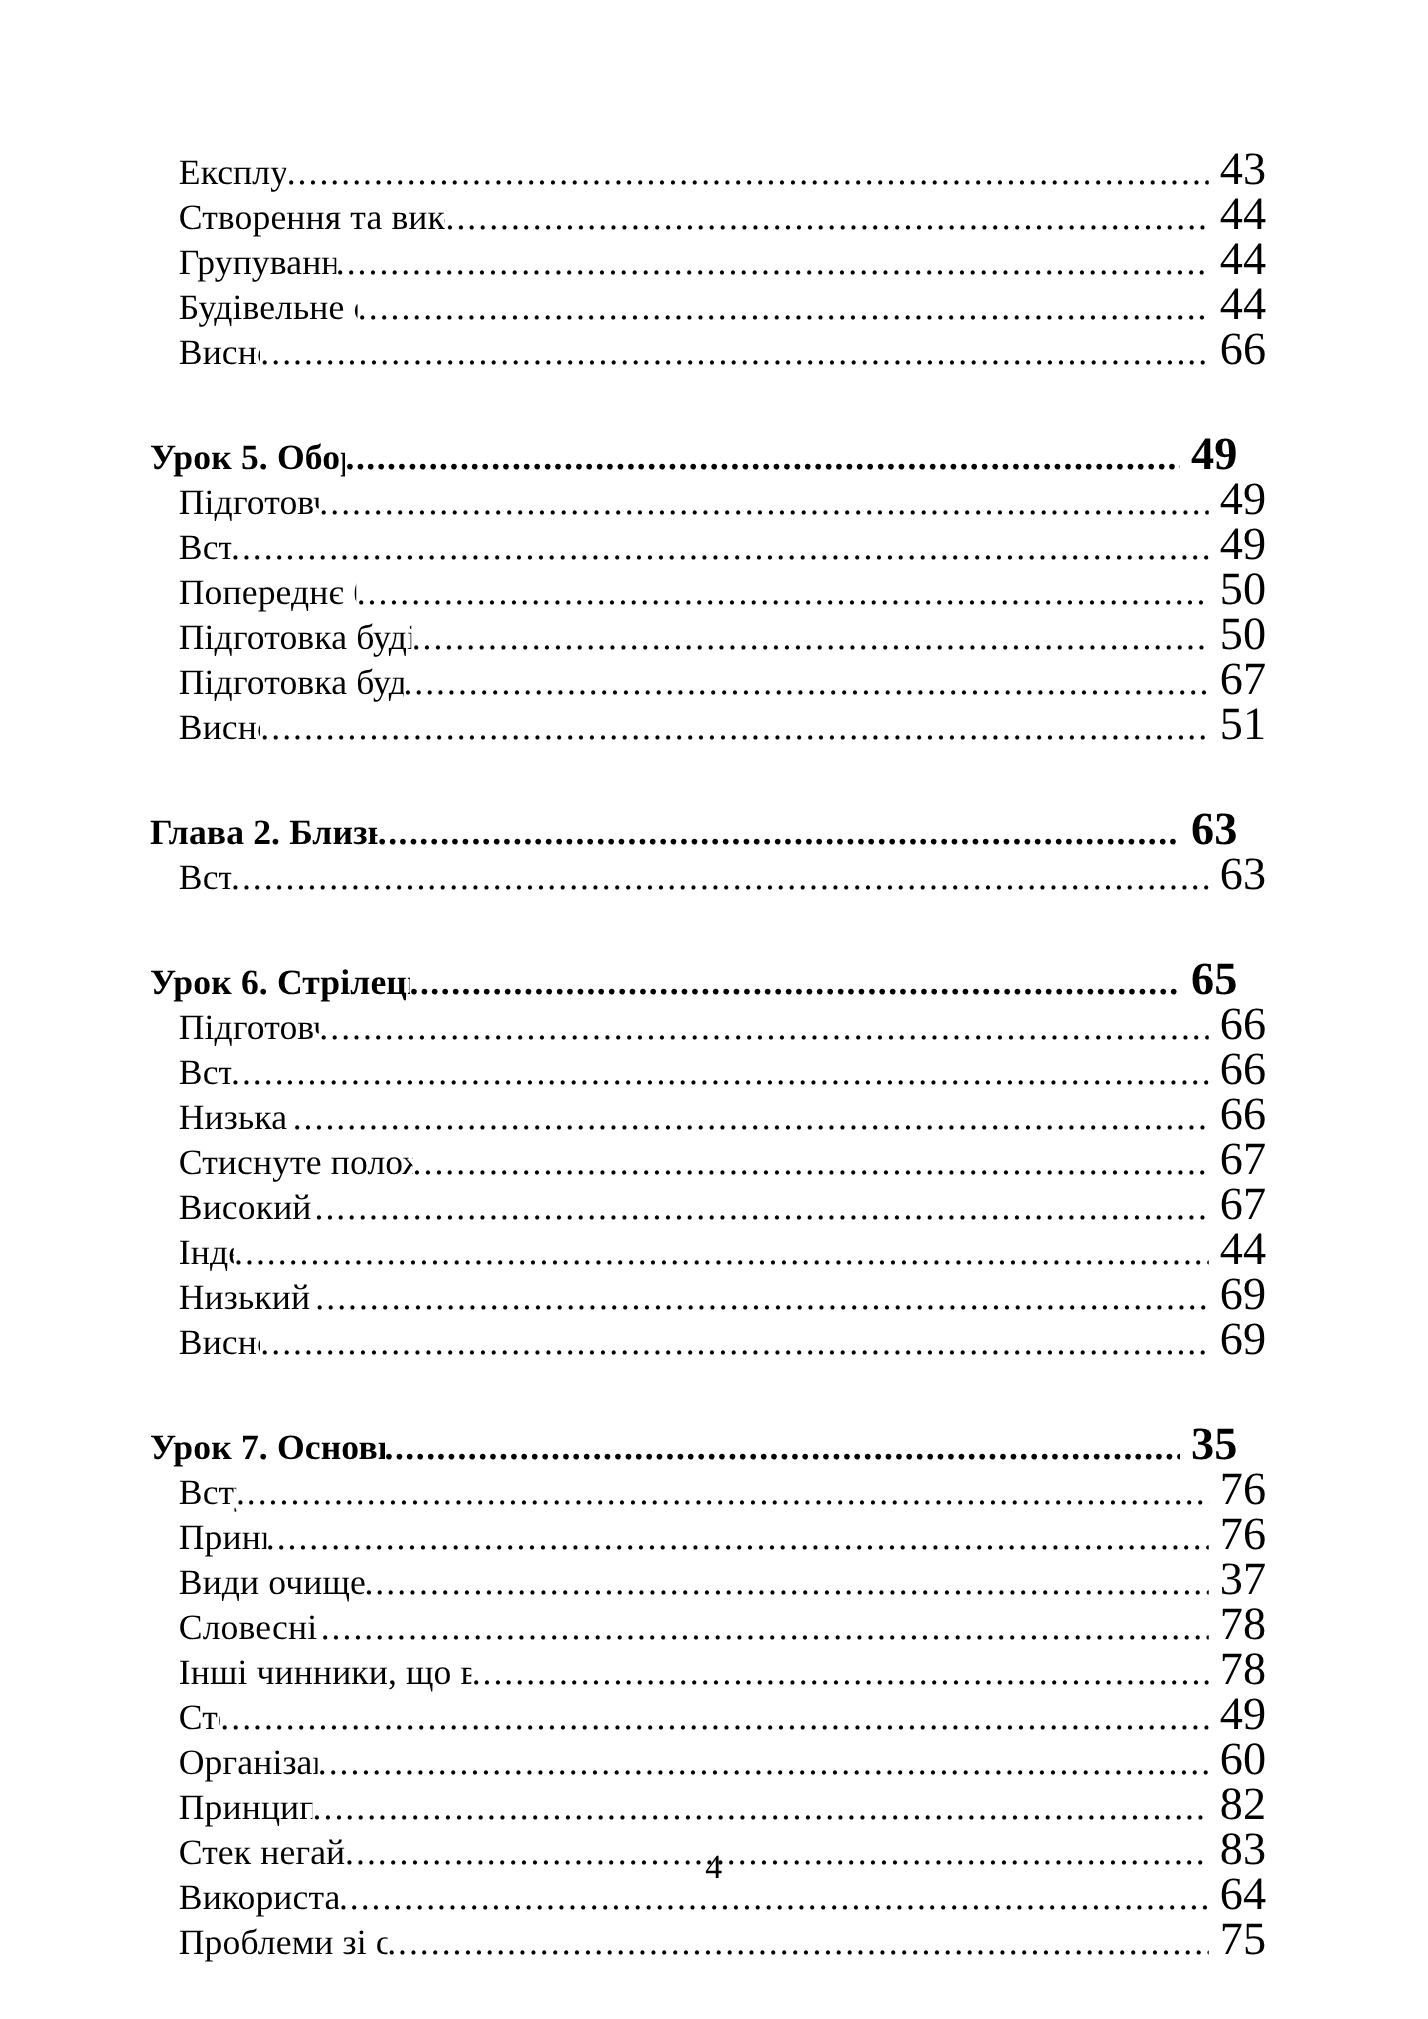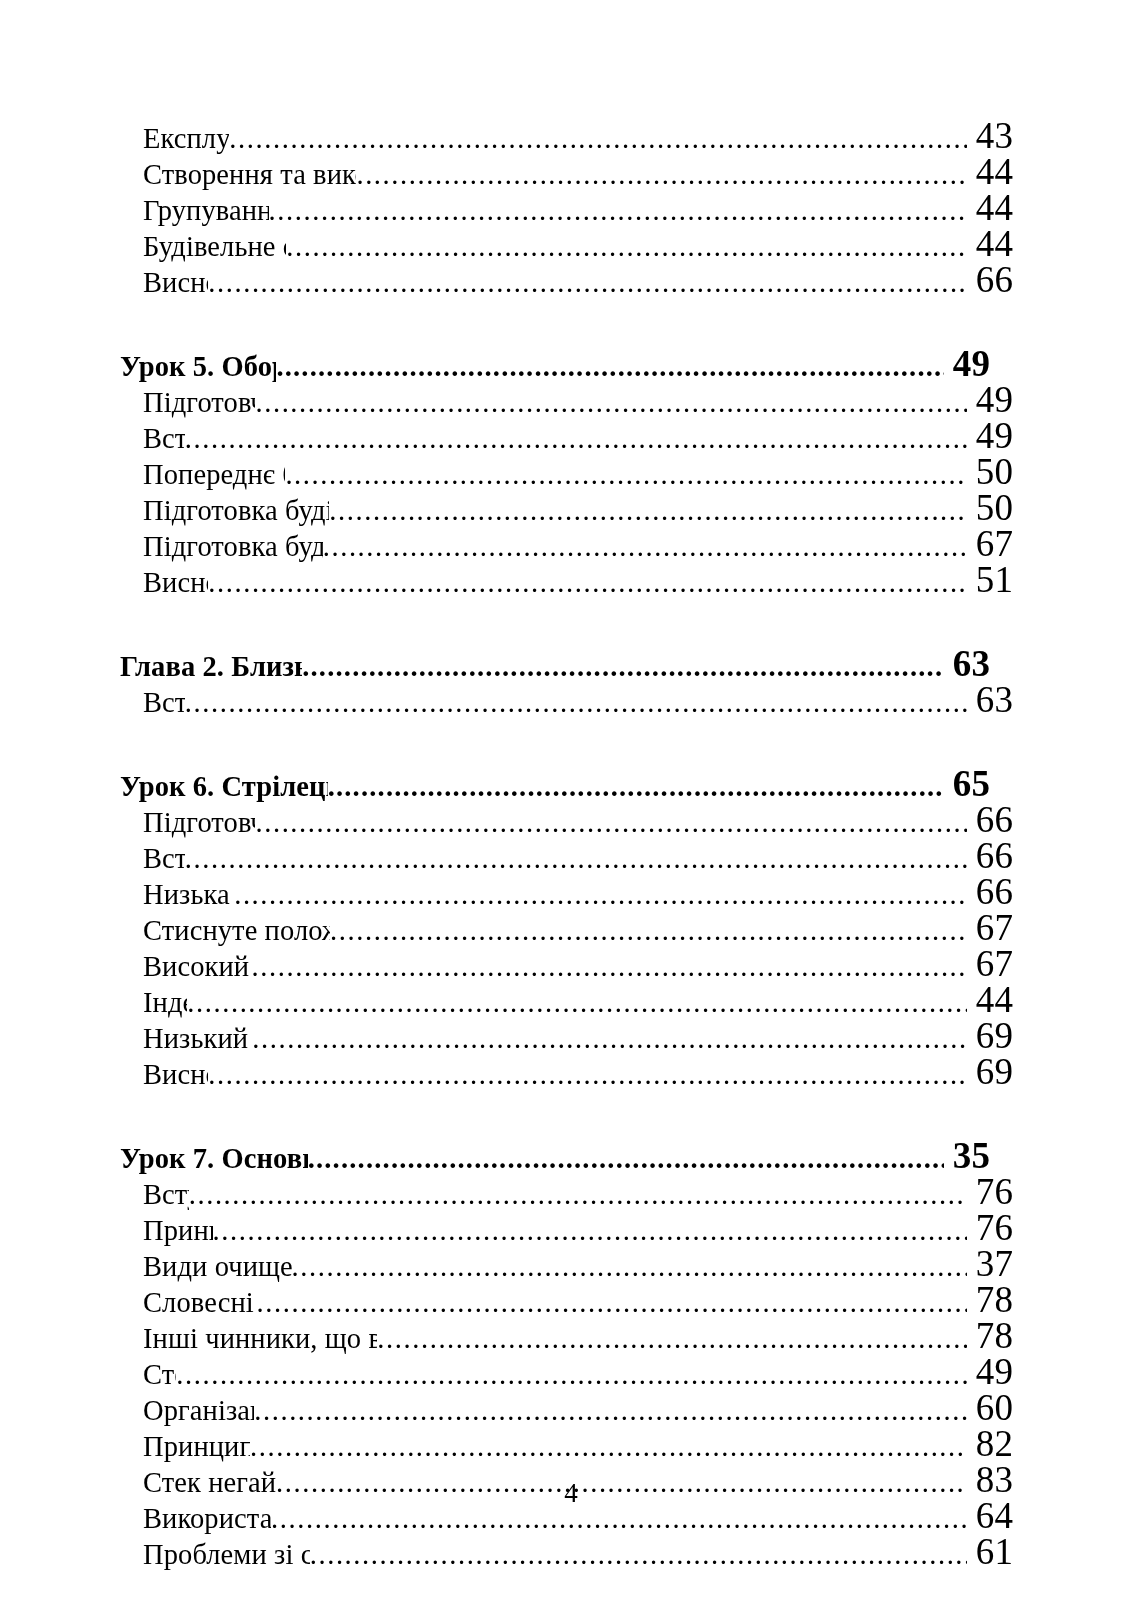--- a/index.html
+++ b/index.html
@@ -279,19 +279,19 @@
         <span class="pageno">83</span>
       </div>
       <div class="toc-entry level-sub">
         <span class="title">Використання світла</span>
         <span class="leader"></span>
         <span class="pageno">64</span>
       </div>
       <div class="toc-entry level-sub">
         <span class="title spaced">Проблеми зі стрільбою в UE</span>
         <span class="leader"></span>
-        <span class="pageno">61</span>
+        <span class="pageno">75</span>
       </div>
     </div>
 
   <div class="folio">4</div>
 
 </div>
 
 </body></html>

